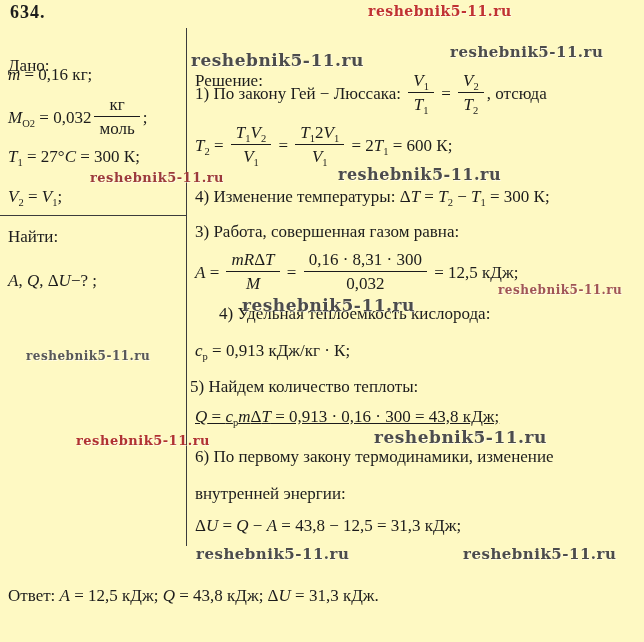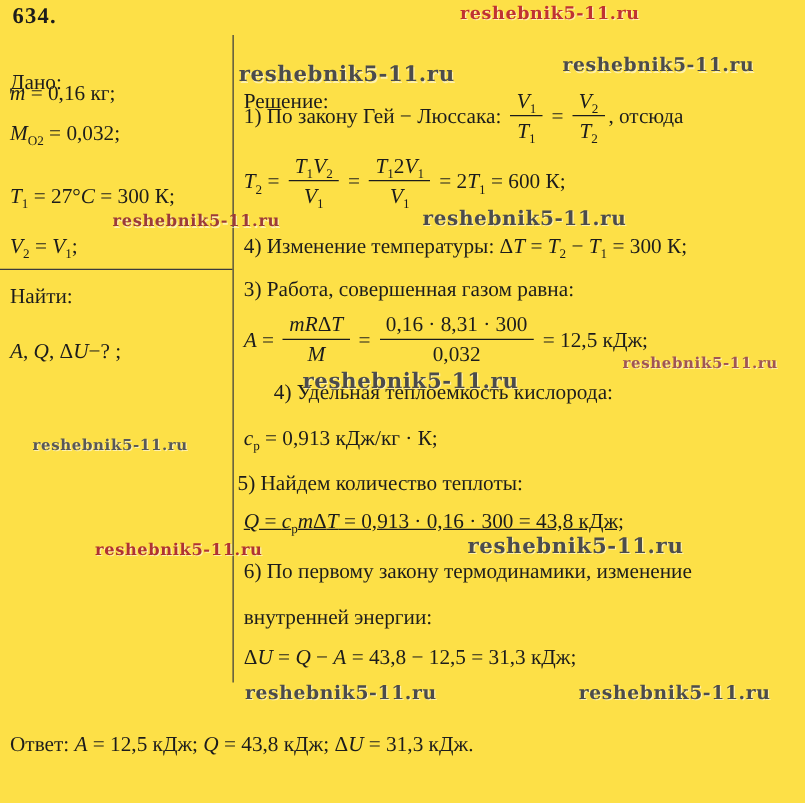--- a/index.html
+++ b/index.html
@@ -1,17 +1,17 @@
 <!DOCTYPE html>
 <html><head>
 <meta charset="utf-8">
 <style>
   html,body{margin:0;padding:0;background:#ffffff;}
   .page{
-    position:relative;width:644px;height:642px;background:#fde047;
+    position:relative;width:644px;height:642px;background:#fef9c3;
     font-family:"Liberation Serif","DejaVu Serif",serif;
     color:#1c1c1c;font-size:17px;overflow:hidden;
   }
   .probnum{position:absolute;left:10px;top:2px;font-weight:bold;font-size:18px;letter-spacing:1px;}
   .line{position:absolute;white-space:pre;line-height:1.25;}
   .vr{font-style:italic;}
   .rm{font-style:normal;}
   sub{font-size:62%;line-height:0;}
   .frac{display:inline-block;vertical-align:middle;text-align:center;margin:0 3px;transform:translateY(-2px);}
   .num{display:block;padding:0 5px 1px;border-bottom:1.6px solid #1c1c1c;}
@@ -27,21 +27,21 @@
 </head>
 <body>
 
 <div class="page">
   <div class="probnum">634.</div>
   <div class="vrule"></div>
   <div class="hrule"></div>
   <div id="given">
       <div class="line" style="top: 30px; left: 8px; margin-top: 25px;"><span class="rm">Дано:</span></div>
       <div class="line" style="top: 64px; left: 8px;"><span class="vr">m</span><span class="rm"> = 0,16 кг;</span></div>
-      <div class="line" style="top: 96px; left: 8px;"><span class="vr">M</span><sub>O2</sub><span class="rm"> = 0,032</span><span class="rm">;</span></div>
+      <div class="line" style="top: 96px; left: 8px;"><span class="vr">M</span><sub>O2</sub><span class="rm"> = 0,032</span><span class="frac"><span class="num"><span class="rm">кг</span></span><span class="den"><span class="rm">моль</span></span></span><span class="rm">;</span></div>
       <div class="line" style="top: 146px; left: 8px;"><span class="vr">T</span><sub>1</sub><span class="rm"> = 27°</span><span class="vr">C</span><span class="rm"> = 300 К;</span></div>
       <div class="line" style="top: 186px; left: 8px;"><span class="vr">V</span><sub>2</sub><span class="rm"> = </span><span class="vr">V</span><sub>1</sub><span class="rm">;</span></div>
       <div class="line" style="top: 226px; left: 8px;"><span class="rm">Найти:</span></div>
       <div class="line" style="top: 256px; left: 8px; margin-top: 14px;"><span class="vr">A</span><span class="rm">, </span><span class="vr">Q</span><span class="rm">, Δ</span><span class="vr">U</span><span class="rm">−? ;</span></div>
     </div>
   <div id="solution">
       <div class="line" style="top: 30px; left: 195px; margin-top: 40px;"><span class="rm">Решение:</span></div>
       <div class="line" style="top: 72px; left: 195px;"><span class="rm">1) По закону Гей − Люссака: </span><span class="frac"><span class="num"><span class="vr">V</span><sub>1</sub></span><span class="den"><span class="vr">T</span><sub>1</sub></span></span><span class="rm"> = </span><span class="frac"><span class="num"><span class="vr">V</span><sub>2</sub></span><span class="den"><span class="vr">T</span><sub>2</sub></span></span><span class="rm">, отсюда</span></div>
       <div class="line" style="top: 124px; left: 195px;"><span class="vr">T</span><sub>2</sub><span class="rm"> = </span><span class="frac"><span class="num"><span class="vr">T</span><sub>1</sub><span class="vr">V</span><sub>2</sub></span><span class="den"><span class="vr">V</span><sub>1</sub></span></span><span class="rm"> = </span><span class="frac"><span class="num"><span class="vr">T</span><sub>1</sub><span class="rm">2</span><span class="vr">V</span><sub>1</sub></span><span class="den"><span class="vr">V</span><sub>1</sub></span></span><span class="rm"> = 2</span><span class="vr">T</span><sub>1</sub><span class="rm"> = 600 К;</span></div>
       <div class="line" style="top: 186px; left: 195px;"><span class="rm">4) Изменение температуры: Δ</span><span class="vr">T</span><span class="rm"> = </span><span class="vr">T</span><sub>2</sub><span class="rm"> − </span><span class="vr">T</span><sub>1</sub><span class="rm"> = 300 К;</span></div>

